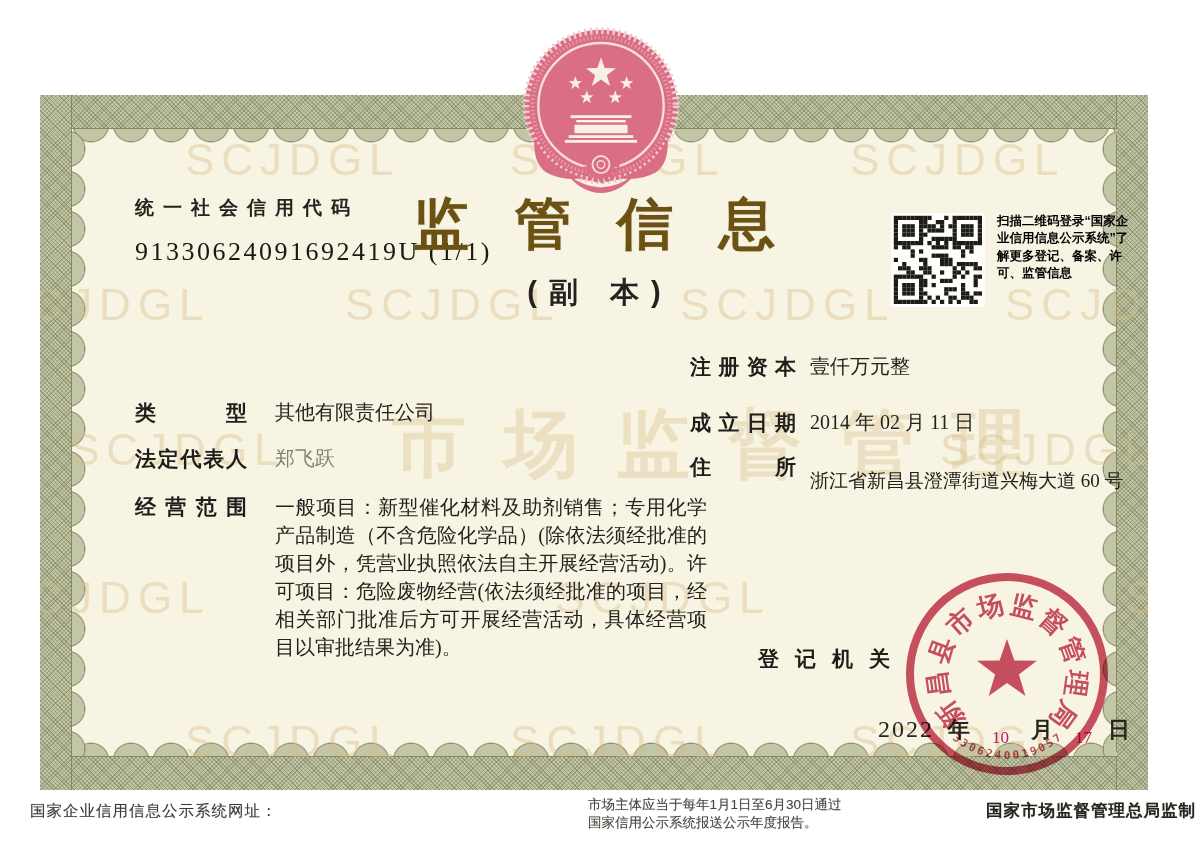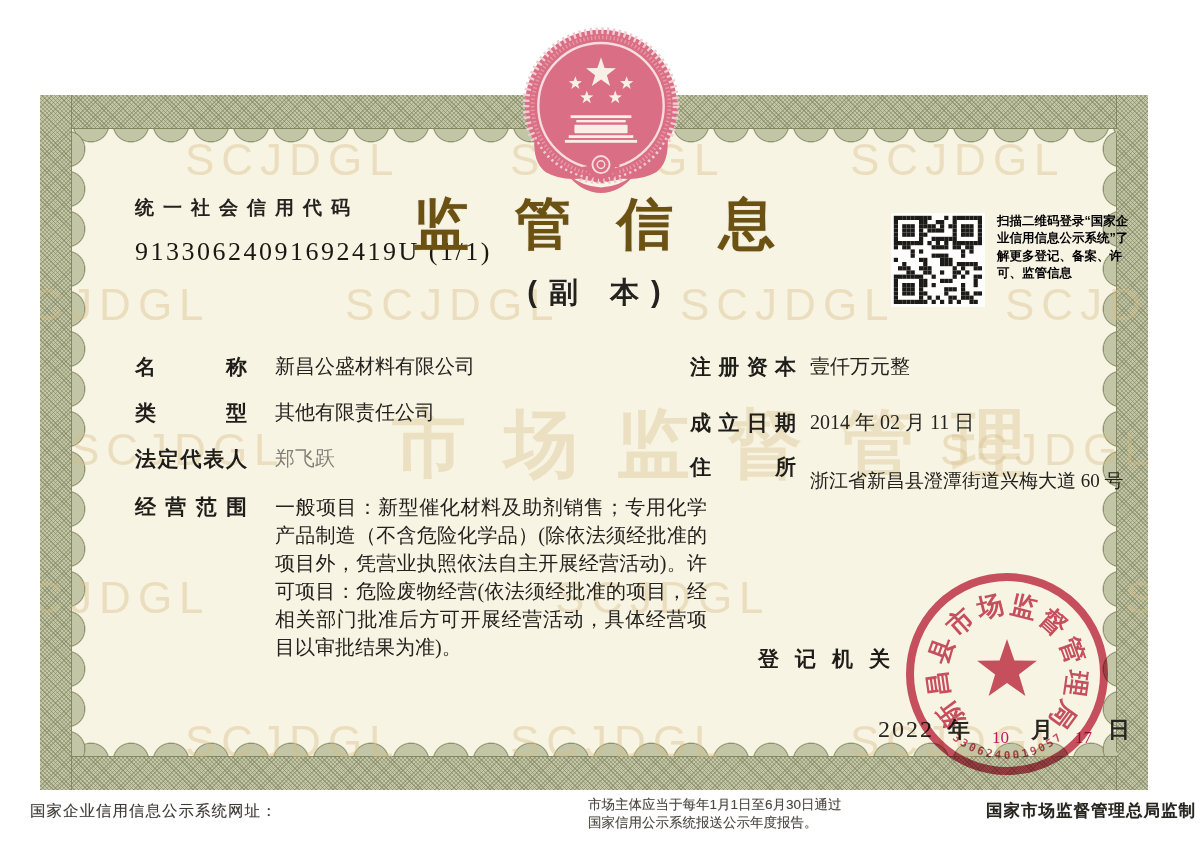--- a/index.html
+++ b/index.html
@@ -346,24 +346,20 @@
               <rect x="49" y="86.8" width="4.2" height="4.2" fill="#1c1b18"></rect>
               <rect x="57.4" y="86.8" width="4.2" height="4.2" fill="#1c1b18"></rect>
               <rect x="65.8" y="86.8" width="4.2" height="4.2" fill="#1c1b18"></rect>
               <rect x="78.4" y="86.8" width="4.2" height="4.2" fill="#1c1b18"></rect>
               <rect x="82.6" y="86.8" width="4.2" height="4.2" fill="#1c1b18"></rect>
             </svg>
         </div>
         <div class="qr-caption">扫描二维码登录“国家企业信用信息公示系统”了解更多登记、备案、许可、监管信息</div>
       </div>
 
-      <div class="frow" style="left:95px;top:258px;">
-        <span class="flabel w-left">名称</span>
-        <span class="fvalue gap-l">新昌公盛材料有限公司</span>
-      </div>
       <div class="frow" style="left:95px;top:304px;">
         <span class="flabel w-left">类型</span>
         <span class="fvalue gap-l">其他有限责任公司</span>
       </div>
       <div class="frow" style="left:95px;top:350px;">
         <span class="flabel w-left">法定代表人</span>
         <span class="fvalue gap-l" style="opacity:.55;">郑飞跃</span>
       </div>
       <div class="frow" style="left:95px;top:398px;">
         <span class="flabel w-left">经营范围</span>

